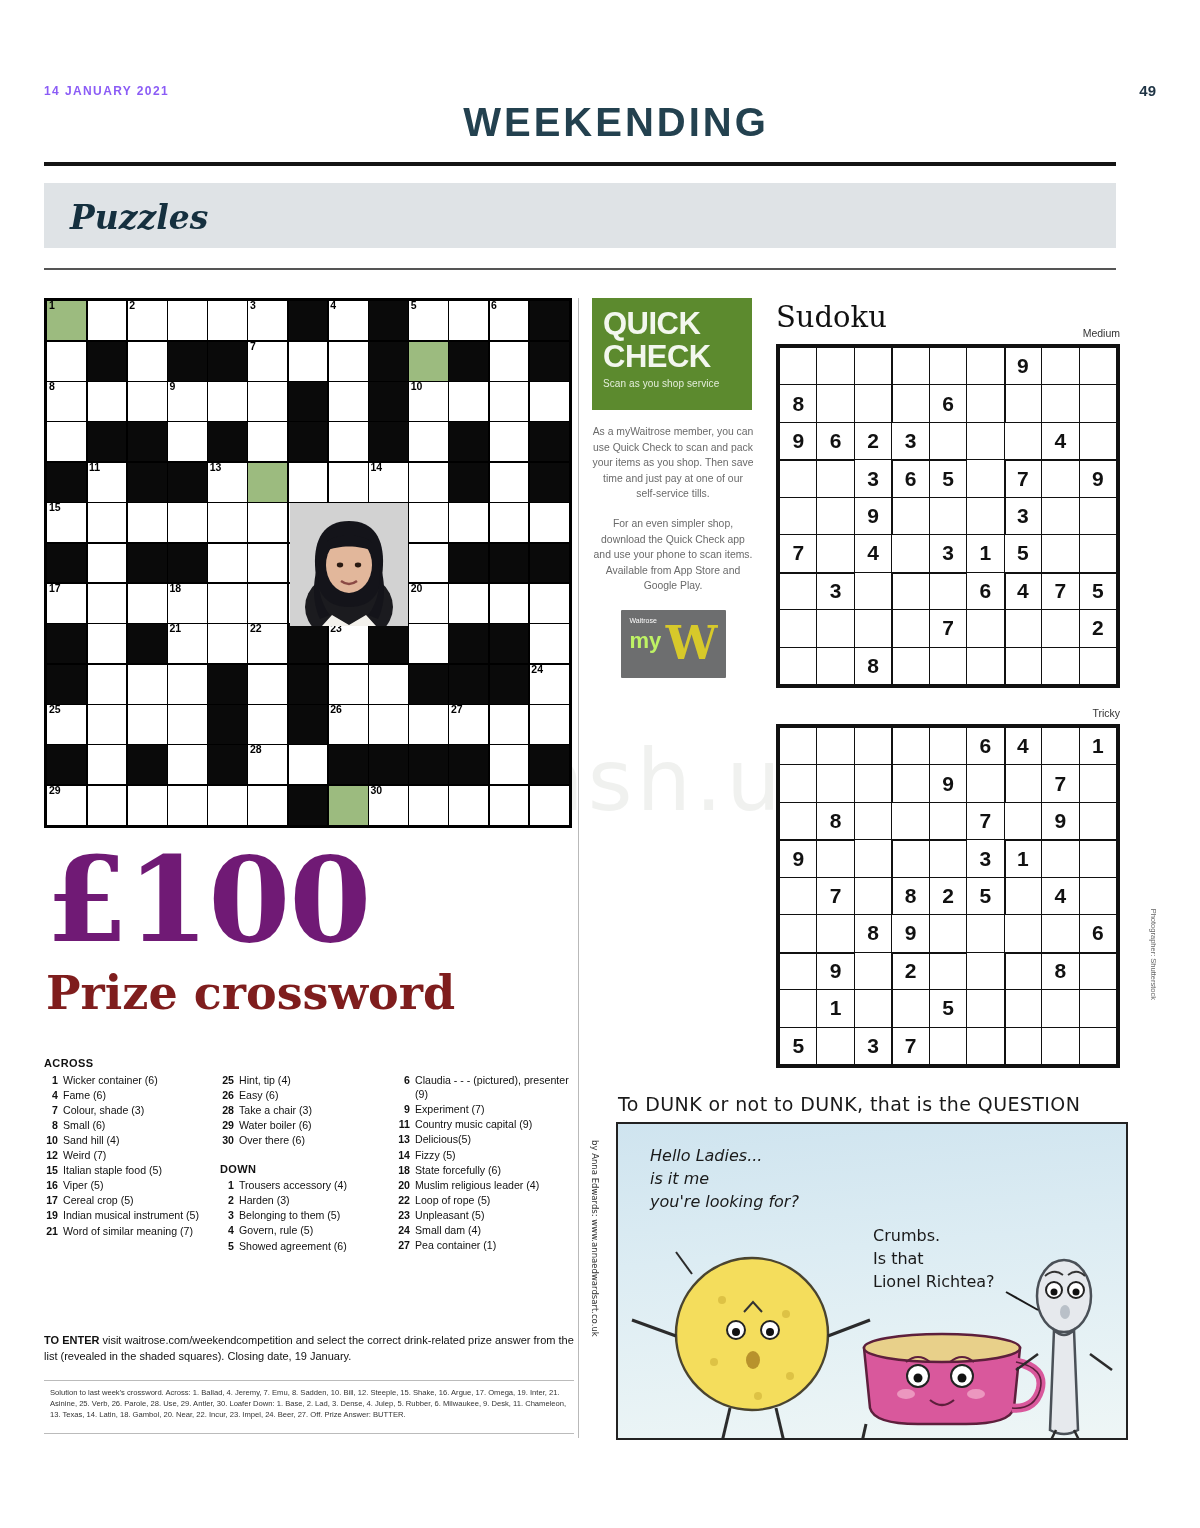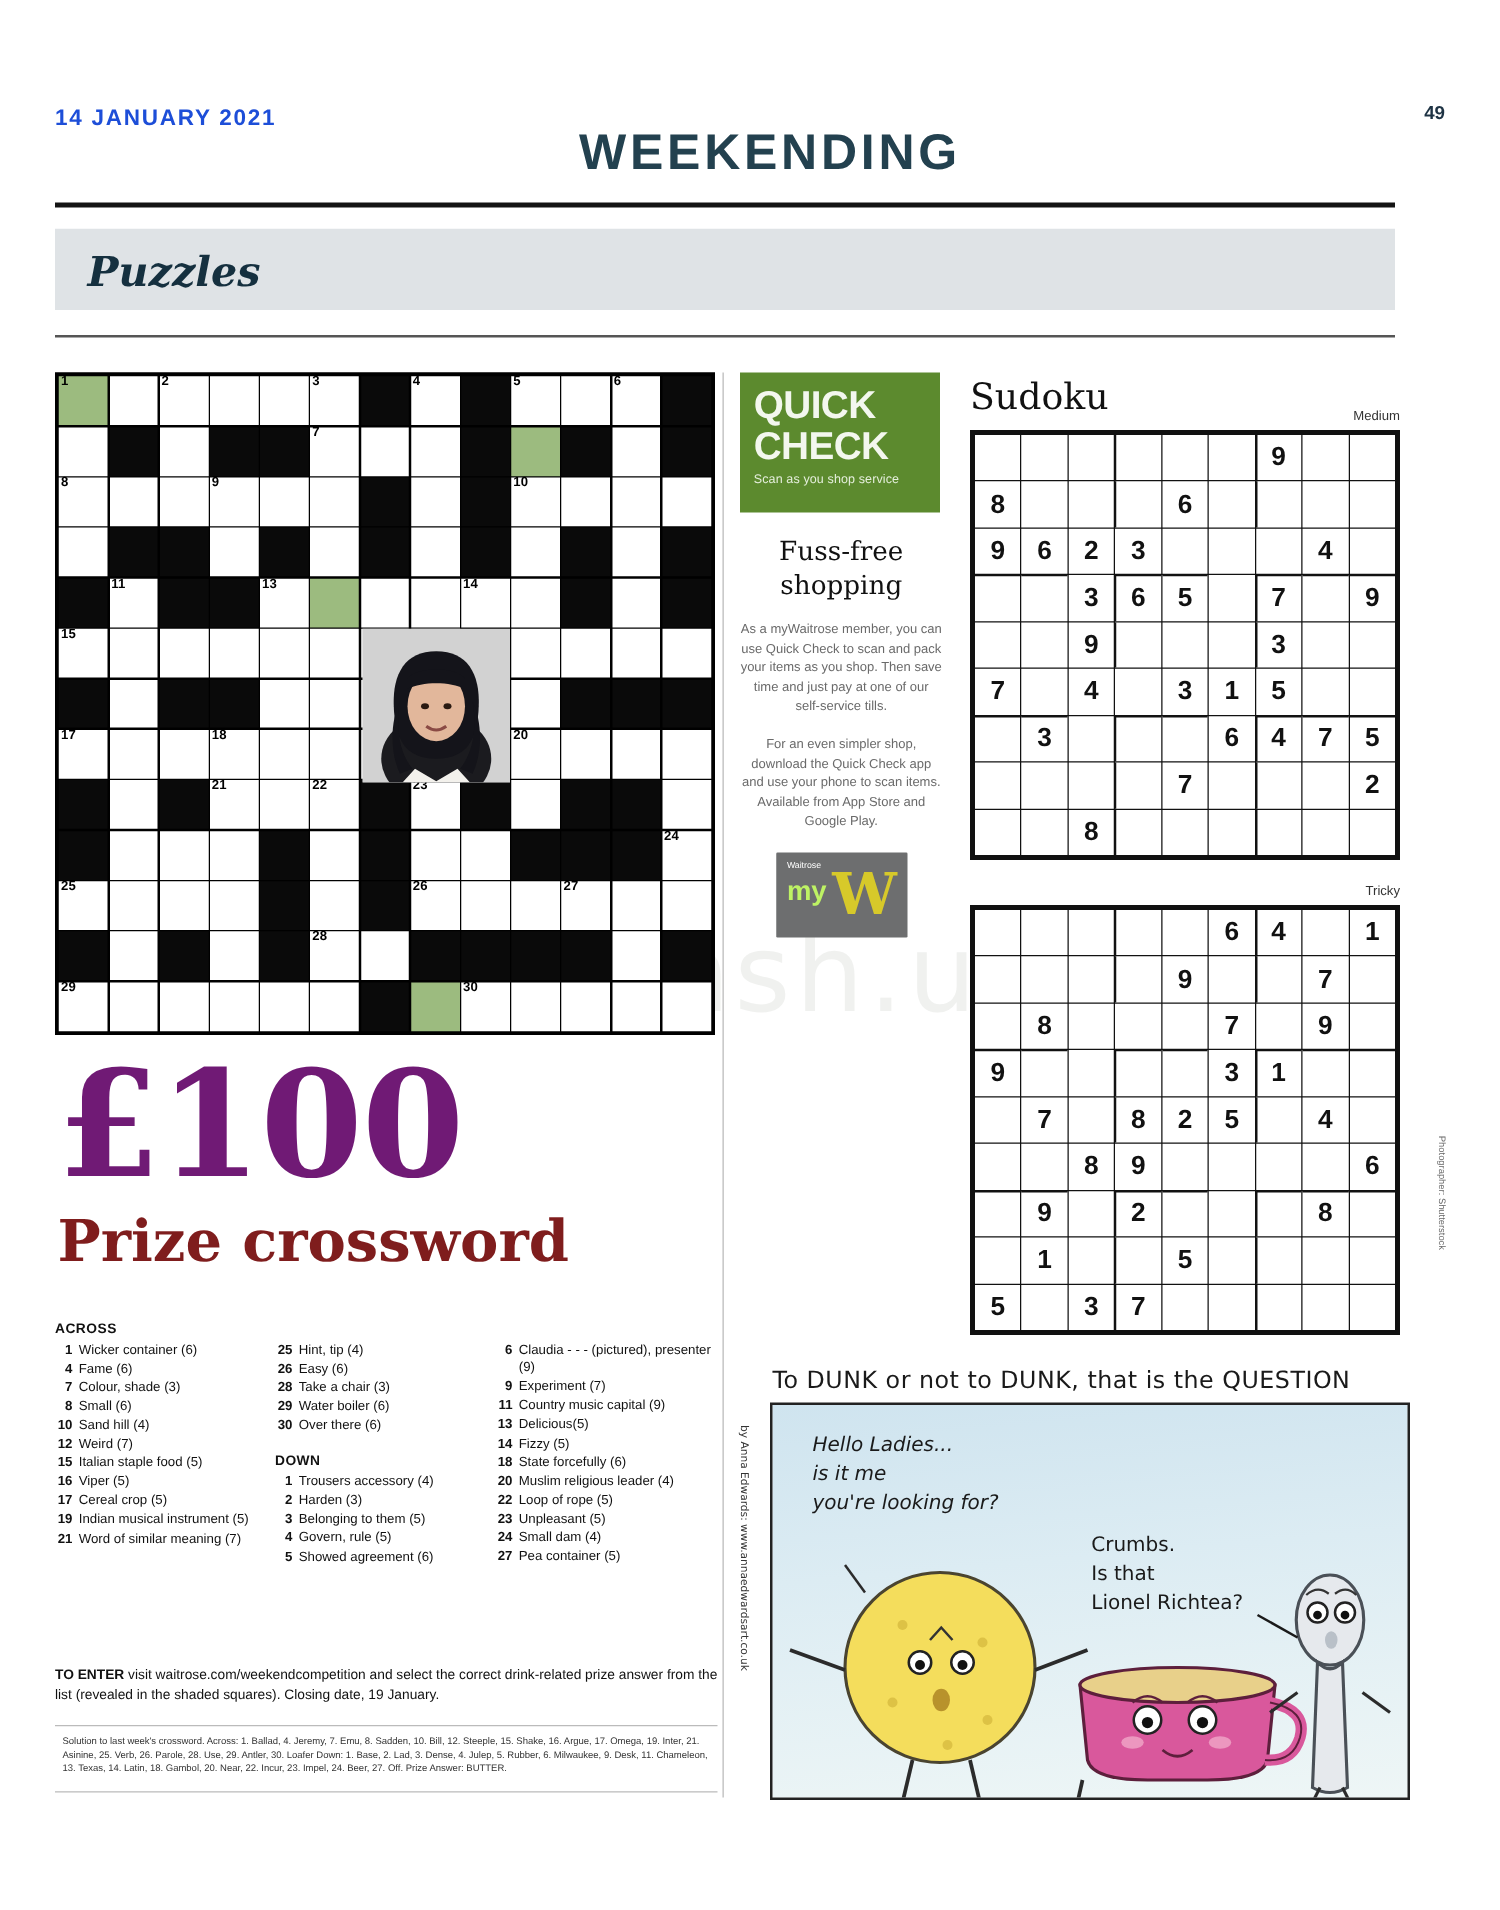--- a/index.html
+++ b/index.html
@@ -13,21 +13,21 @@
     position:relative;
     overflow:hidden;
   }
 
   
   #page-header {
     position:absolute; left:0; top:0; width:1200px; height:115px;
   }
   #issue-date {
     position:absolute; left:44px; top:84px;
-    font-size:18px; letter-spacing:1.4px; font-weight:600; color:#1d4ed8;
+    font-size:12px; letter-spacing:1.4px; font-weight:600; color:#8b5cf6;
   }
   #page-number {
     position:absolute; right:44px; top:82px;
     font-size:15px; font-weight:700; color:#1e3344;
   }
   #masthead {
     position:absolute; left:16px; top:100px; width:1200px;
     text-align:center;
     font-size:40px; letter-spacing:3px; font-weight:700; color:#23414f;
     font-family:"Liberation Sans", sans-serif;
@@ -645,40 +645,39 @@
           <div class="clue-row">
             <span class="clue-no">23</span>
             <span class="clue-txt">Unpleasant (5)</span>
           </div>
           <div class="clue-row">
             <span class="clue-no">24</span>
             <span class="clue-txt">Small dam (4)</span>
           </div>
           <div class="clue-row">
             <span class="clue-no">27</span>
-            <span class="clue-txt">Pea container (5)</span>
+            <span class="clue-txt">Pea container (1)</span>
           </div>
         </div>
     </div>
   </div>
 </div>
 
 <div id="to-enter">
   <b>TO ENTER</b><span> visit waitrose.com/weekendcompetition and select the correct drink-related prize answer from the list (revealed in the shaded squares). Closing date, 19 January.</span>
 </div>
 
 <div id="solution-box">Solution to last week's crossword. Across: 1. Ballad, 4. Jeremy, 7. Emu, 8. Sadden, 10. Bill, 12. Steeple, 15. Shake, 16. Argue, 17. Omega, 19. Inter, 21. Asinine, 25. Verb, 26. Parole, 28. Use, 29. Antler, 30. Loafer  Down: 1. Base, 2. Lad, 3. Dense, 4. Julep, 5. Rubber, 6. Milwaukee, 9. Desk, 11. Chameleon, 13. Texas, 14. Latin, 18. Gambol, 20. Near, 22. Incur, 23. Impel, 24. Beer, 27. Off. Prize Answer: BUTTER.</div>
 
 <div id="ad-col">
   <div id="qc-logo">
     <div class="qc-line1">QUICK</div>
     <div class="qc-line2">CHECK</div>
     <div class="qc-tag">Scan as you shop service</div>
   </div>
-  <div id="ad-headline">Fuss-free shopping</div>
   <div id="ad-body1">As a myWaitrose member, you can use Quick Check to scan and pack your items as you shop. Then save time and just pay at one of our self-service tills.</div>
   <div id="ad-body2">For an even simpler shop, download the Quick Check app and use your phone to scan items. Available from App Store and Google Play.</div>
   <div id="mw-badge">
     <div class="mw-t">Waitrose</div>
     <div class="mw-m">my</div>
     <div class="mw-w">W</div>
   </div>
 </div>
 
 <div id="sudoku-title">Sudoku</div>

